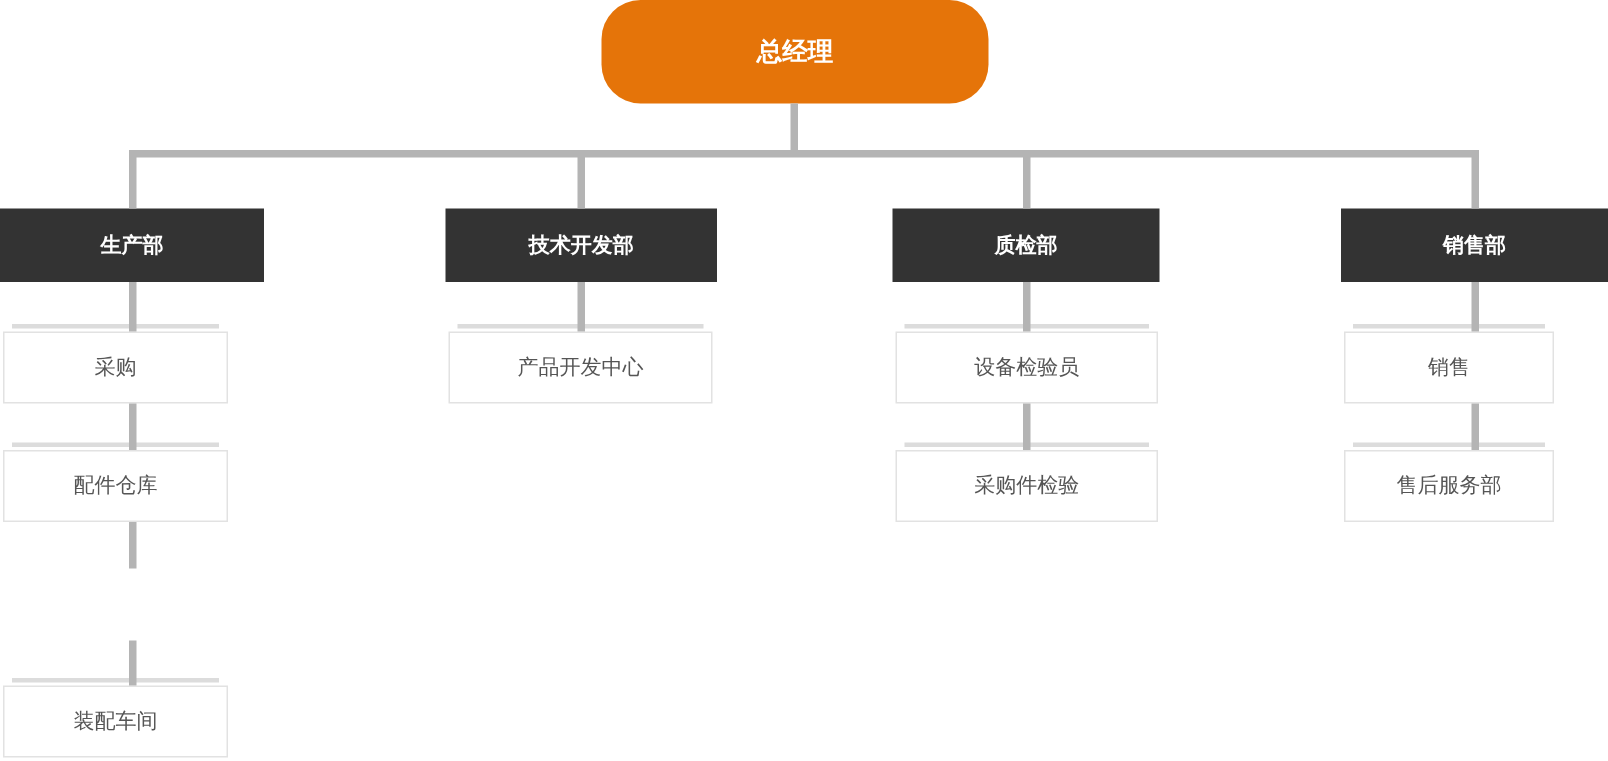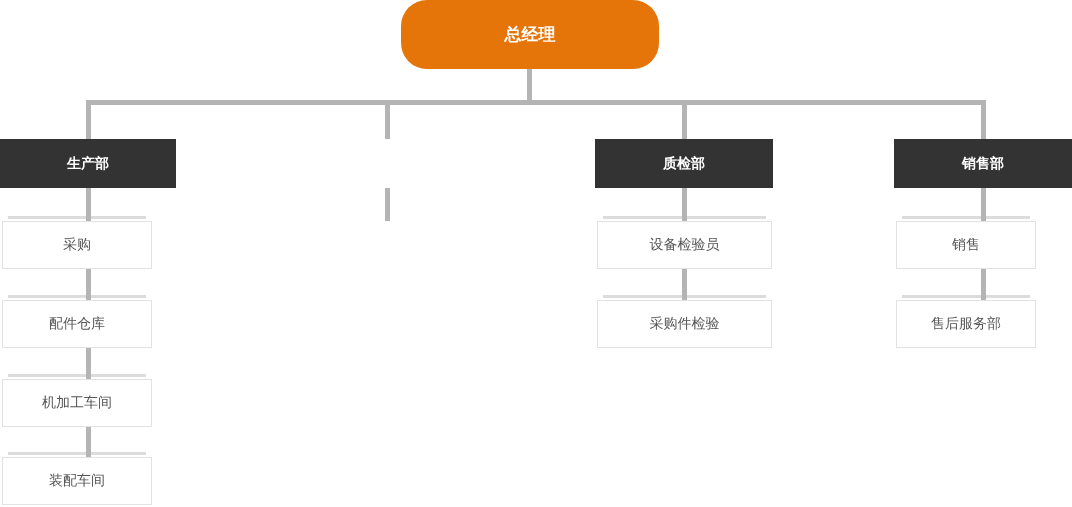--- a/index.html
+++ b/index.html
@@ -104,28 +104,29 @@
   <div class="conn v v-c0-d"></div>
   <div class="conn v v-c1-a"></div>
   <div class="conn v v-c2-a"></div>
   <div class="conn v v-c2-b"></div>
   <div class="conn v v-c3-a"></div>
   <div class="conn v v-c3-b"></div>
 
   <div class="root">总经理</div>
 
   <div class="dept dept0">生产部</div>
+  <div class="dept dept1">技术开发部</div>
   <div class="dept dept2">质检部</div>
   <div class="dept dept3">销售部</div>
 
   <div class="node col0 row0">采购</div>
   <div class="node col0 row1">配件仓库</div>
-  <div class="node col0 row2">机加工车间</div>
   <div class="node col0 row3">装配车间</div>
 
+  <div class="node col1 row0">产品开发中心</div>
 
   <div class="node col2 row0">设备检验员</div>
   <div class="node col2 row1">采购件检验</div>
 
   <div class="node col3 row0">销售</div>
   <div class="node col3 row1">售后服务部</div>
 
 </div>
 
 </body></html>

